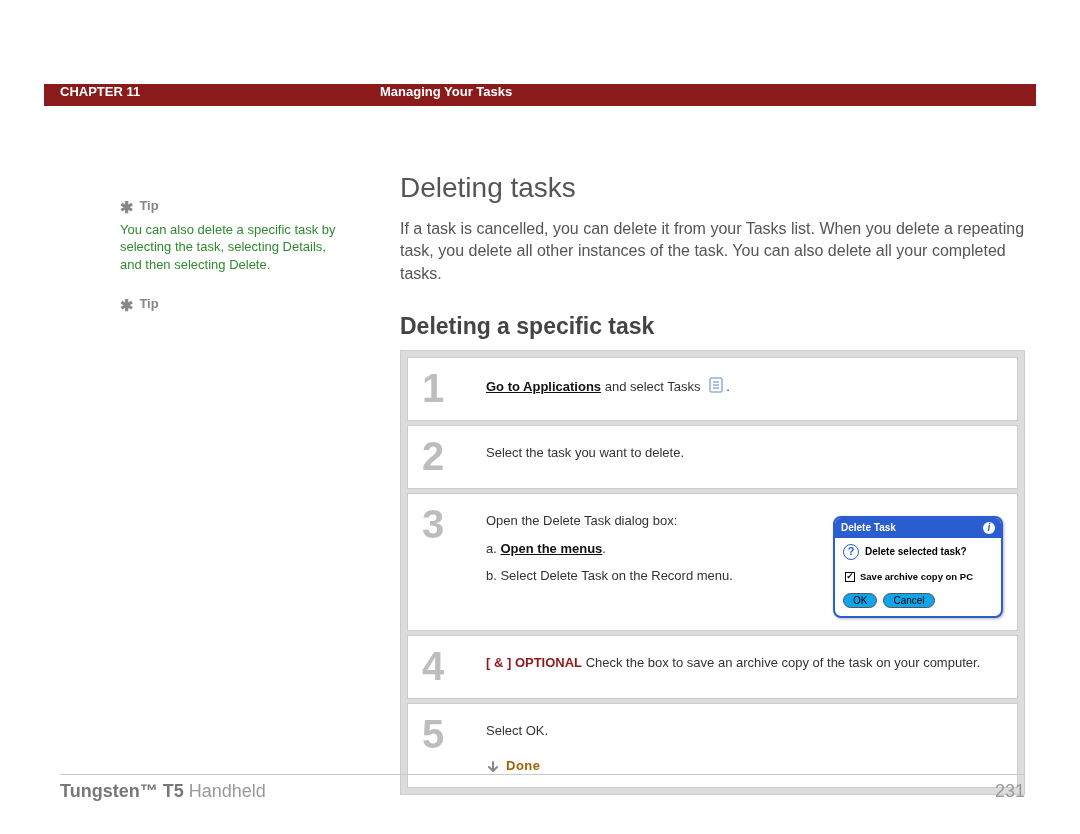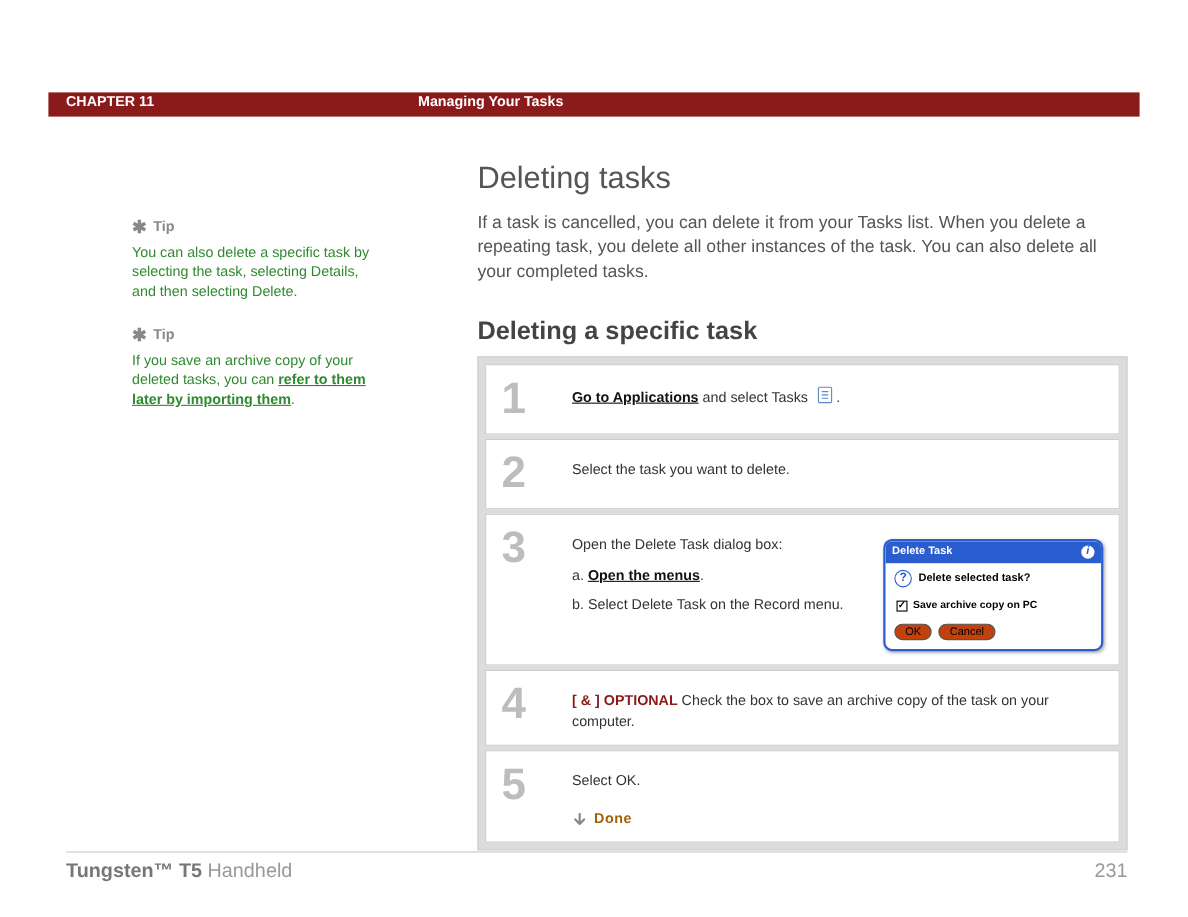--- a/index.html
+++ b/index.html
@@ -57,25 +57,24 @@
   .tip-body { color: #2f8a2f; }
   .tip-body a {
     font-weight: bold;
     text-decoration: underline;
     color: #2f8a2f;
   }
 
   
   .main {
     position: absolute;
-    top: 146px;
+    top: 172px;
     left: 400px;
     right: 55px;
     color: #333;
-    margin-left: 34px;
   }
   .section-title {
     font-size: 28px;
     color: #555;
     font-weight: normal;
     margin-bottom: 14px;
   }
   .section-para {
     font-size: 16px;
     color: #555;
@@ -144,21 +143,21 @@
   }
   
   .tasks-icon {
     display: inline-block;
     vertical-align: middle;
     margin-left: 4px;
   }
 
   
   .dialog {
-    width: 200px;
+    width: 170px;
     margin-left: 18px;
     border: 2px solid #2a5dcf;
     border-radius: 8px;
     background: #fff;
     font-size: 10px;
     box-shadow: 1px 1px 3px rgba(0,0,0,0.3);
     overflow: hidden;
     flex-shrink: 0;
     margin-top: 4px;
   }
@@ -193,21 +192,21 @@
   .dialog-check {
     display: flex; align-items: center; gap: 5px; font-weight: bold; color: #000; margin-bottom: 10px;
     padding-left: 2px;
     font-size: 9.5px;
   }
   .dialog-check .cbox {
     width: 10px; height: 10px; border: 1.5px solid #000; display: inline-flex; align-items: center; justify-content: center; font-size: 9px; line-height: 1;
   }
   .dialog-buttons { display: flex; gap: 6px; }
   .dialog-buttons .dbtn {
-    border: 1.5px solid #555; border-radius: 10px; padding: 1px 9px; font-size: 10px; background: #c2410c;
+    border: 1.5px solid #555; border-radius: 10px; padding: 1px 9px; font-size: 10px; background: #0ea5e9;
     font-family: Arial, sans-serif;
   }
 
   
   .footer {
     position: absolute;
     left: 60px;
     right: 55px;
     top: 774px;
     border-top: 1px solid #c8c8c8;
@@ -232,23 +231,20 @@
     <div class="tip-header">
       <span class="asterisk">✱</span>
       <span>Tip</span>
     </div>
     <div class="tip-body">You can also delete a specific task by selecting the task, selecting Details, and then selecting Delete.</div>
   </div>
   <div class="tip-block">
     <div class="tip-header">
       <span class="asterisk">✱</span>
       <span>Tip</span>
-    </div>
-    <div class="tip-body">
-      <span>If you save an archive copy of your deleted tasks, you can </span><a href="#">refer to them later by importing them</a><span>.</span>
     </div>
   </div>
 </div>
 
 <div class="main">
   <h1 class="section-title">Deleting tasks</h1>
   <p class="section-para">If a task is cancelled, you can delete it from your Tasks list. When you delete a repeating task, you delete all other instances of the task. You can also delete all your completed tasks.</p>
   <h2 class="subsection-title">Deleting a specific task</h2>
 
   <div class="steps-box">

